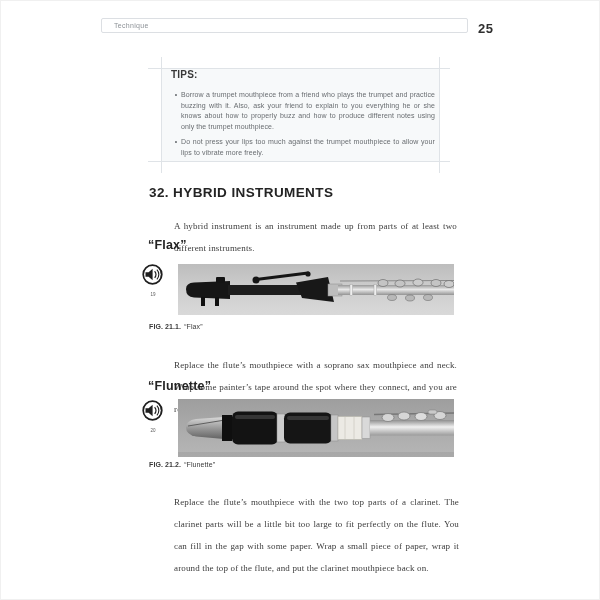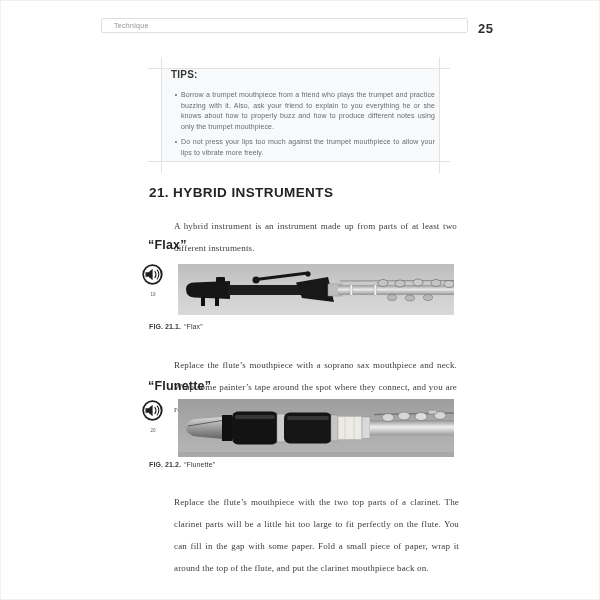--- a/index.html
+++ b/index.html
@@ -101,21 +101,21 @@
     <div class="tip">
       <span class="blt">•</span>
       <span class="tip-text">Borrow a trumpet mouthpiece from a friend who plays the trumpet and practice buzzing with it. Also, ask your friend to explain to you everything he or she knows about how to properly buzz and how to produce different notes using only the trumpet mouthpiece.</span>
     </div>
     <div class="tip">
       <span class="blt">•</span>
       <span class="tip-text">Do not press your lips too much against the trumpet mouthpiece to allow your lips to vibrate more freely.</span>
     </div>
   </div>
 
-  <div class="section-heading">21. HYBRID INSTRUMENTS</div>
+  <div class="section-heading">32. HYBRID INSTRUMENTS</div>
   <p class="serif-par intro">A hybrid instrument is an instrument made up from parts of at least two different instruments.</p>
 
   <div class="sub-heading flax-heading">“Flax”</div>
 
   <div class="audio audio-1">
     <svg width="24" height="24" viewBox="0 0 24 24">
       <circle cx="11.5" cy="11.5" r="9.3" fill="none" stroke="#1f1f1f" stroke-width="1.7"></circle>
       <polygon points="4.5,9.3 7.6,9.3 11.6,5.8 11.6,17.2 7.6,13.7 4.5,13.7" fill="#1f1f1f"></polygon>
       <path d="M13.6,8.2 A4.6,4.6 0 0 1 13.6,14.8" fill="none" stroke="#1f1f1f" stroke-width="1.2"></path>
       <path d="M15.9,6.6 A7.2,7.2 0 0 1 15.9,16.4" fill="none" stroke="#1f1f1f" stroke-width="1.1"></path>
@@ -220,15 +220,15 @@
     <ellipse cx="243" cy="17.5" rx="6" ry="4" fill="#dddddd" stroke="#777" stroke-width=".7"></ellipse>
     <ellipse cx="262" cy="16.5" rx="6" ry="4" fill="#d6d6d6" stroke="#777" stroke-width=".7"></ellipse>
     <rect x="250" y="11" width="9" height="4" rx="2" fill="#c9c9c9" stroke="#7d7d7d" stroke-width=".5"></rect>
     <rect x="0" y="53" width="276" height="5" fill="rgba(0,0,0,0.07)"></rect>
   </svg>
 
   <div class="fig-caption fig-2">
     <span class="lbl">FIG. 21.2.</span><span>“Flunette”</span>
   </div>
 
-  <p class="serif-par flunette-body">Replace the flute’s mouthpiece with the two top parts of a clarinet. The clarinet parts will be a little bit too large to fit perfectly on the flute. You can fill in the gap with some paper. Fold a small piece of paper, wrap it around the top of the flute, and put the clarinet mouthpiece back on.</p>
+  <p class="serif-par flunette-body">Replace the flute’s mouthpiece with the two top parts of a clarinet. The clarinet parts will be a little bit too large to fit perfectly on the flute. You can fill in the gap with some paper. Wrap a small piece of paper, wrap it around the top of the flute, and put the clarinet mouthpiece back on.</p>
 
 </div>
 
 </body></html>

